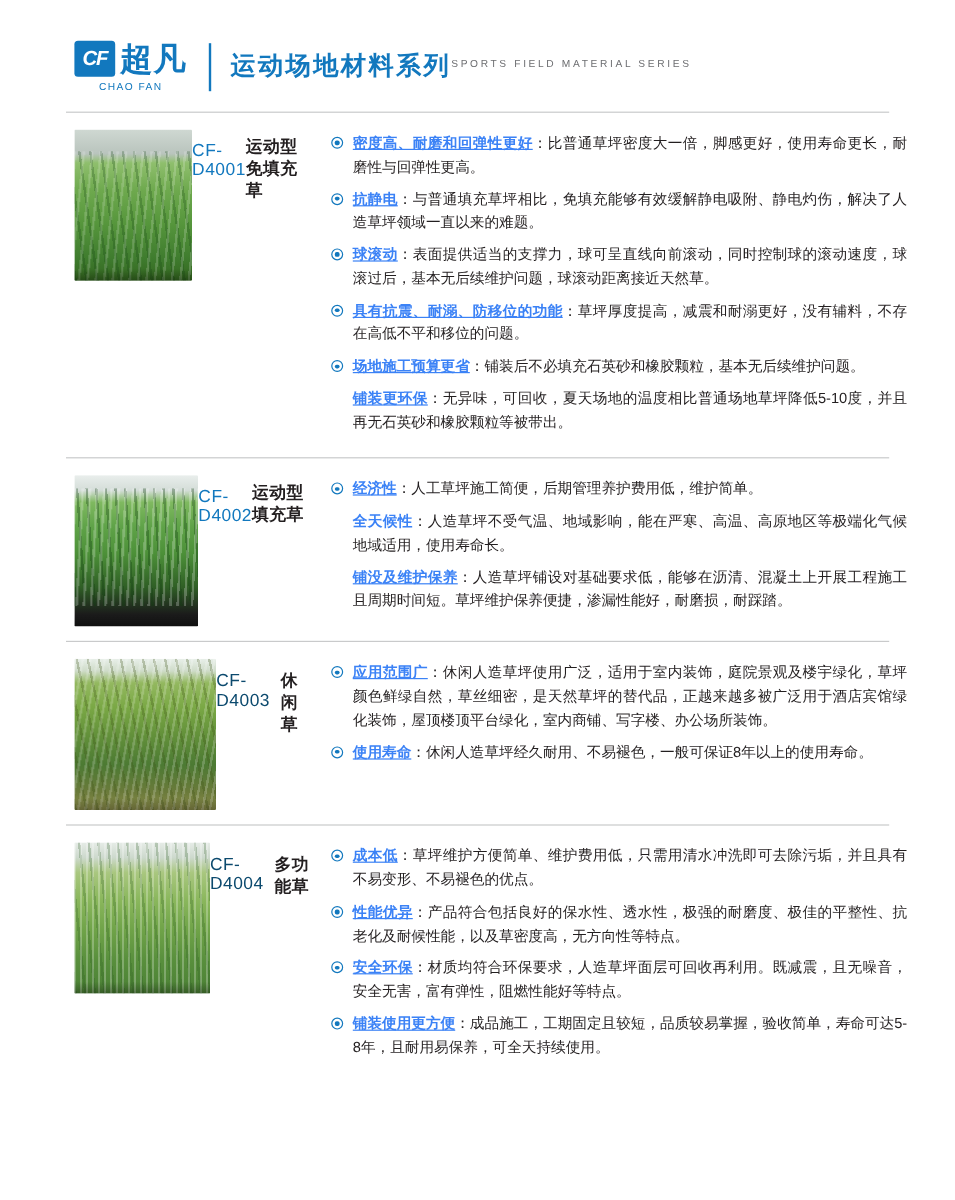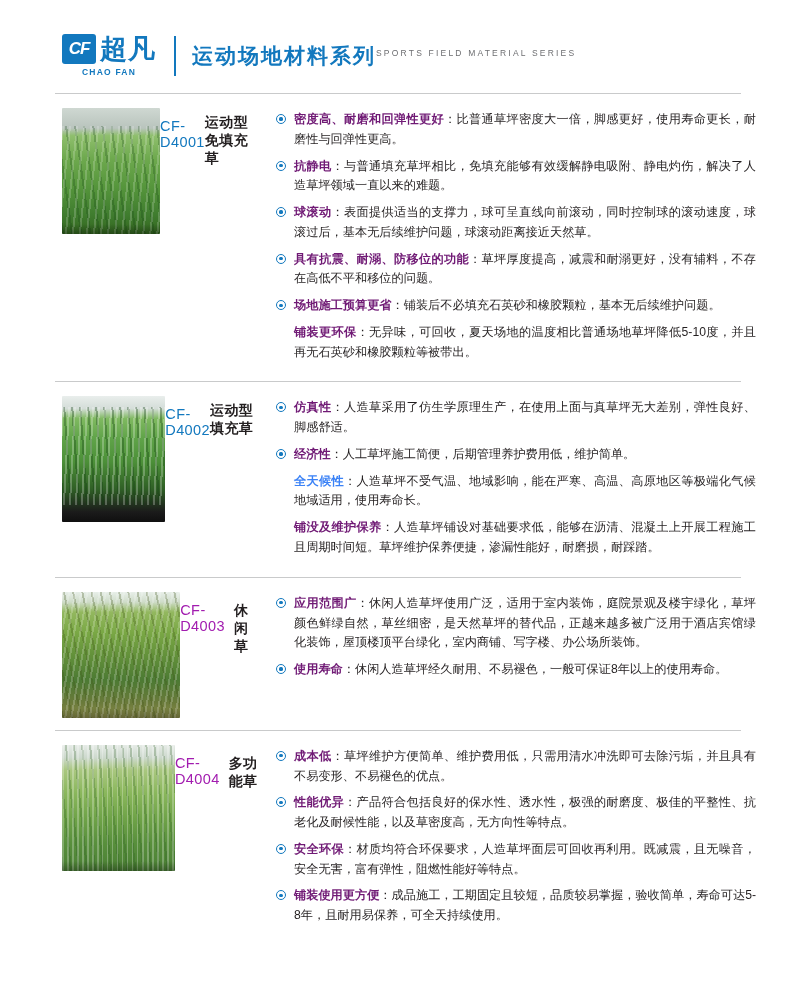--- a/index.html
+++ b/index.html
@@ -59,21 +59,21 @@
     font-weight: bold;
     color: #1278be;
     line-height: 1;
     letter-spacing: 1px;
   }
   .logo-en {
     font-size: 8.5px;
     color: #1278be;
     letter-spacing: 1.2px;
     margin-top: 3px;
-    font-weight: bold;
+    font-weight: normal;
   }
   .logo-divider {
     width: 2px;
     height: 40px;
     background: #1278be;
     margin: 0 16px 0 18px;
   }
   .title-block { display: flex; flex-direction: row; justify-content: center; }
   .title-cn {
     font-size: 21px;
@@ -114,21 +114,21 @@
     border-radius: 1px;
     position: relative;
     overflow: hidden;
   }
   .caption {
     margin-top: 10px;
     font-size: 14.5px;
     color: #1278be;
     letter-spacing: 0.4px;
   }
-  .caption .code { color: #a21caf; }
+  .caption .code { color: #0c4a6e; }
   .caption .name {
     color: #231f20;
     font-weight: bold;
     font-size: 14px;
   }
   .caption-row2 { margin-top: 6px; }
   .caption-inline { display: flex; align-items: baseline; gap: 9px; }
 
   .row .right {
     flex: 1 1 auto;
@@ -156,21 +156,21 @@
   }
   ul.bullets li .dot::after {
     content: "";
     position: absolute;
     left: 2.4px; top: 2.4px;
     width: 3.2px; height: 3.2px;
     background: #1278be;
     border-radius: 50%;
   }
   ul.bullets li.nodot { padding-left: 18px; }
-  .lead { color: #701a75; font-weight: bold; }
+  .lead { color: #3b82f6; font-weight: bold; text-decoration: underline; }
   .lead-dark { color: #3b82f6; font-weight: bold; }
 
   
   .g-base { position: absolute; inset: 0; }
   .t1 .g-base {
     background:
       linear-gradient(180deg, #cfd8d2 0%, #b9c4bd 16%, #8fbf6d 22%, #6ea94e 40%, #56963c 62%, #3f7c2e 85%, #33661f 100%);
   }
   .t1 .blades {
     position: absolute; left: 0; right: 0; top: 14%; bottom: 0;
@@ -271,21 +271,20 @@
             <div class="blades"></div>
             <div class="thumb-shadow"></div>
         </div>
         <div class="caption">CF-D4002</div>
         <div class="caption caption-row2">
           <span class="name">运动型填充草</span>
         </div>
       </div>
       <div class="right">
         <ul class="bullets">
-          <li><span class="dot"></span><span class="lead">仿真性</span><span>：人造草采用了仿生学原理生产，在使用上面与真草坪无大差别，弹性良好、脚感舒适。</span></li>
           <li><span class="dot"></span><span class="lead">经济性</span><span>：人工草坪施工简便，后期管理养护费用低，维护简单。</span></li>
           <li class="nodot"><span class="lead-dark">全天候性</span><span>：人造草坪不受气温、地域影响，能在严寒、高温、高原地区等极端化气候地域适用，使用寿命长。</span></li>
           <li class="nodot"><span class="lead">铺没及维护保养</span><span>：人造草坪铺设对基础要求低，能够在沥清、混凝土上开展工程施工且周期时间短。草坪维护保养便捷，渗漏性能好，耐磨损，耐踩踏。</span></li>
         </ul>
       </div>
     </div>
     <div class="hr"></div>
 
     <div class="row">
       <div class="left">

